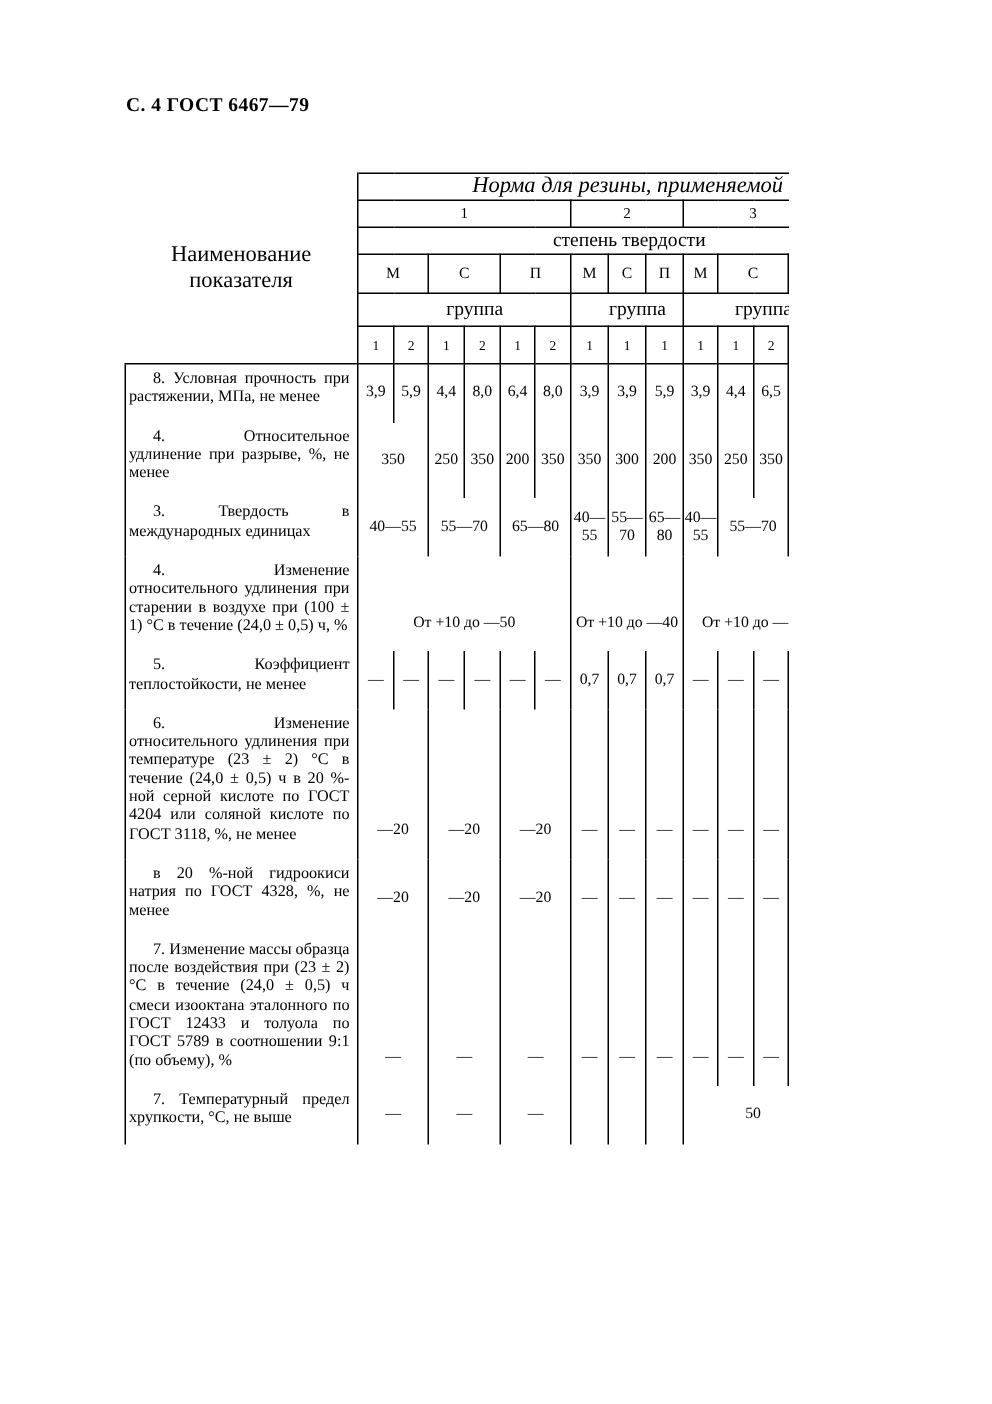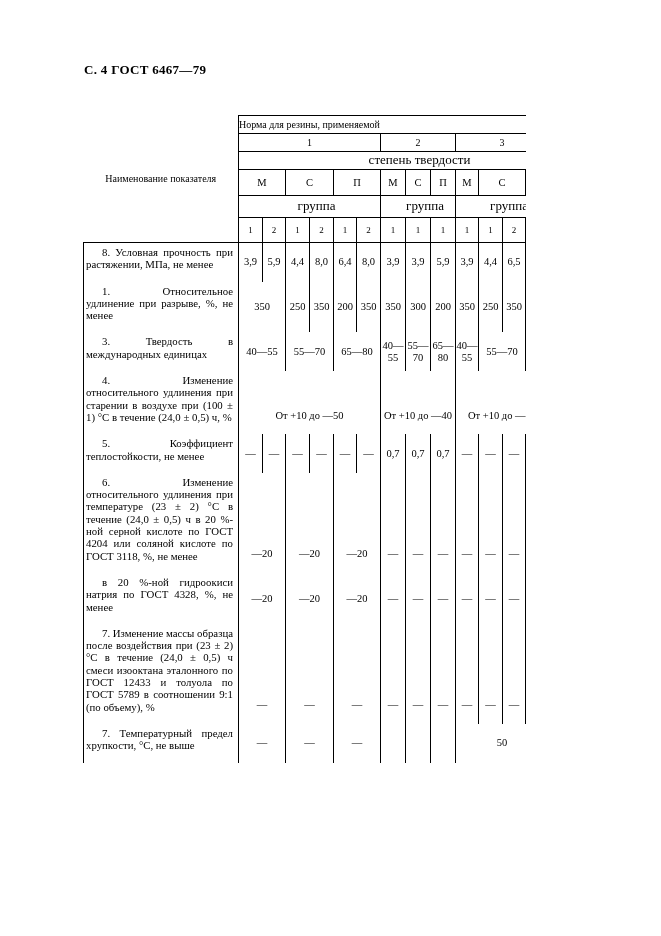--- a/index.html
+++ b/index.html
@@ -26,25 +26,25 @@
     overflow: hidden;
     text-align: center; vertical-align: middle;
     font-size: 10.5px; line-height: 1.12;
     padding: 0;
   }
 
   
   thead td { border: 1px solid #000; }
   thead td.name-h {
     border-top: none; border-left: none;
-    font-size: 10px; padding: 0 6px;
+    font-size: 15px; padding: 0 6px;
   }
   thead td.norm-h {
-    height: 18px; font-size: 10px;
-    text-align: left; padding-right: 14px;
+    height: 18px; font-size: 15px;
+    text-align: center; padding-right: 14px; font-style: italic;
   }
   thead tr.hr2 td { height: 18px; font-size: 10px; }
   thead td.small { height: 18px; font-size: 13px; }
   thead tr.hard td { height: 26px; font-size: 10.5px; }
   thead tr.grp td { height: 22px; padding-left: 14px; }
   thead tr.nums td { height: 25px; font-size: 9px; vertical-align: middle; }
 
   
   tbody td {
     border-left: 1px solid #000; border-right: 1px solid #000;
@@ -156,21 +156,21 @@
         <td class="val">3,9</td>
         <td class="val">5,9</td>
         <td class="val">3,9</td>
         <td class="val">4,4</td>
         <td class="val">6,5</td>
         <td class="val">6,9</td>
         <td class="cut" colspan="2"></td>
       </tr>
 
       <tr>
-        <td class="lbl">1. Относительное удлинение при разрыве, %, не менее</td>
+        <td class="lbl">4. Относительное удлинение при разрыве, %, не менее</td>
         <td class="val" colspan="2">350</td>
         <td class="val">250</td>
         <td class="val">350</td>
         <td class="val">200</td>
         <td class="val">350</td>
         <td class="val">350</td>
         <td class="val">300</td>
         <td class="val">200</td>
         <td class="val">350</td>
         <td class="val">250</td>

